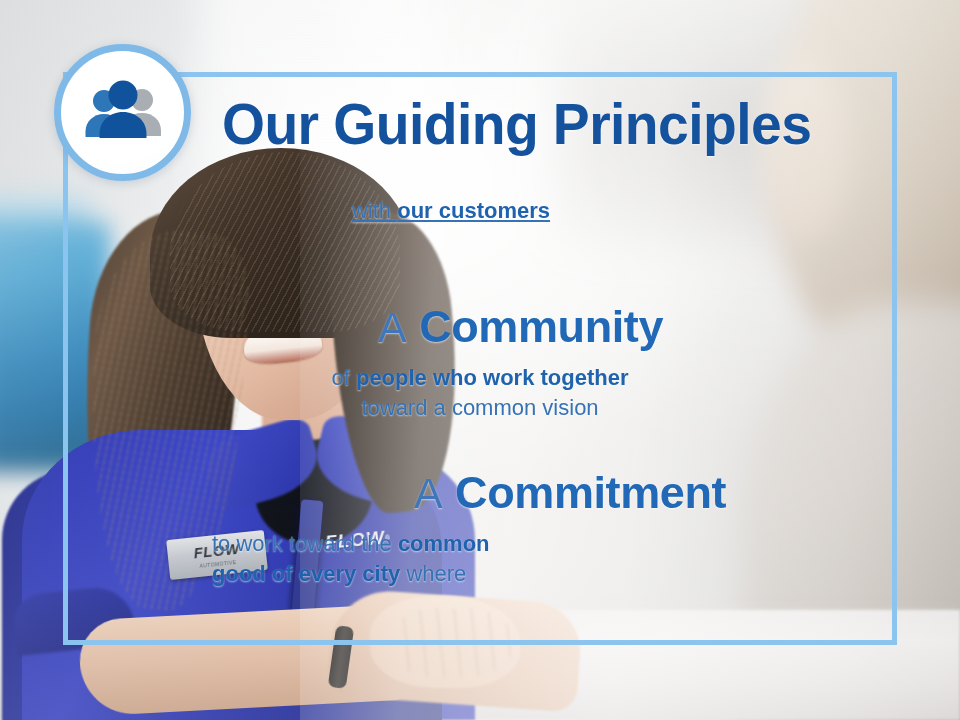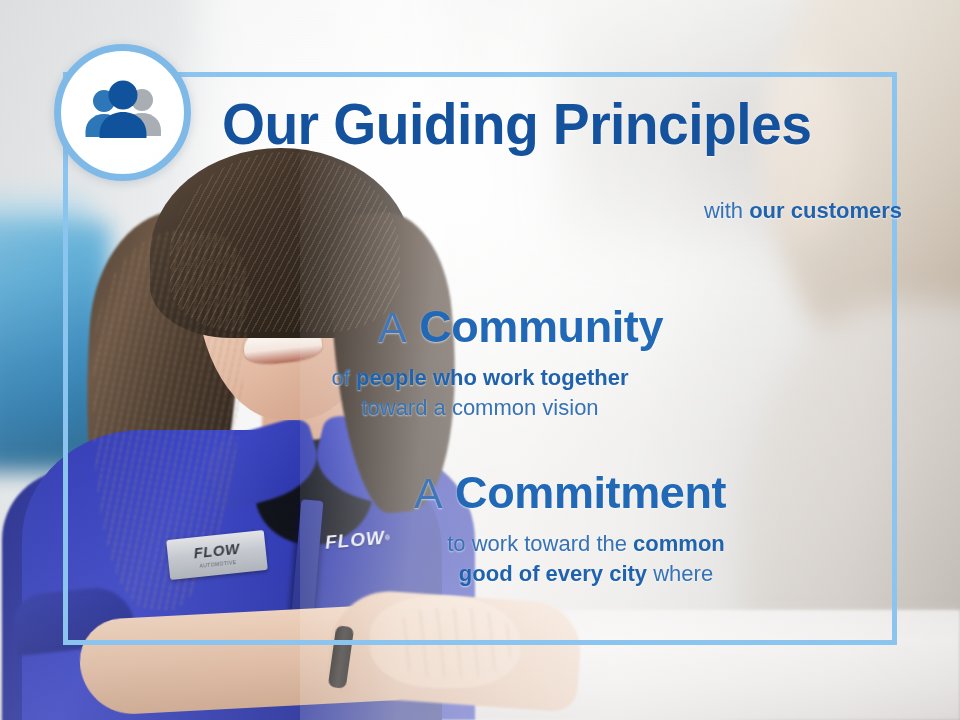--- a/index.html
+++ b/index.html
@@ -376,29 +376,29 @@
     line-height:1.40;
     color:#3572b6;
     text-shadow:0 1px 2px rgba(255,255,255,.6);
     white-space:nowrap;
   }
   .p-sub b { font-weight:bold; color:#1f63ae; }
 
   
   #block-1 { left:0; top:186px; }
   #block-1 .p-head { text-align:center; padding-right:62px; }
-  #block-1 .p-sub  { text-align:right; padding-right:58px; margin-top:10px; }
+  #block-1 .p-sub  { text-align:center; padding-right:58px; margin-top:10px;text-decoration:underline; }
 
   #block-2 { left:0; top:303px; }
   #block-2 .p-head { text-align:center; padding-left:81px; }
   #block-2 .p-sub  { text-align:center; margin-top:12px; }
 
   #block-3 { left:0; top:462px;margin-top:7px; }
   #block-3 .p-head { text-align:center; padding-left:180px; }
-  #block-3 .p-sub  { text-align:center; padding-left:212px; margin-top:12px; }
+  #block-3 .p-sub  { padding-left:212px; margin-top:12px; }
 </style>
 </head>
 <body>
 
 <div id="stage">
 
   <div class="photo">
     <div class="bg-base"></div>
     <div class="bg-topdark"></div>
     <div class="bg-window"></div>

